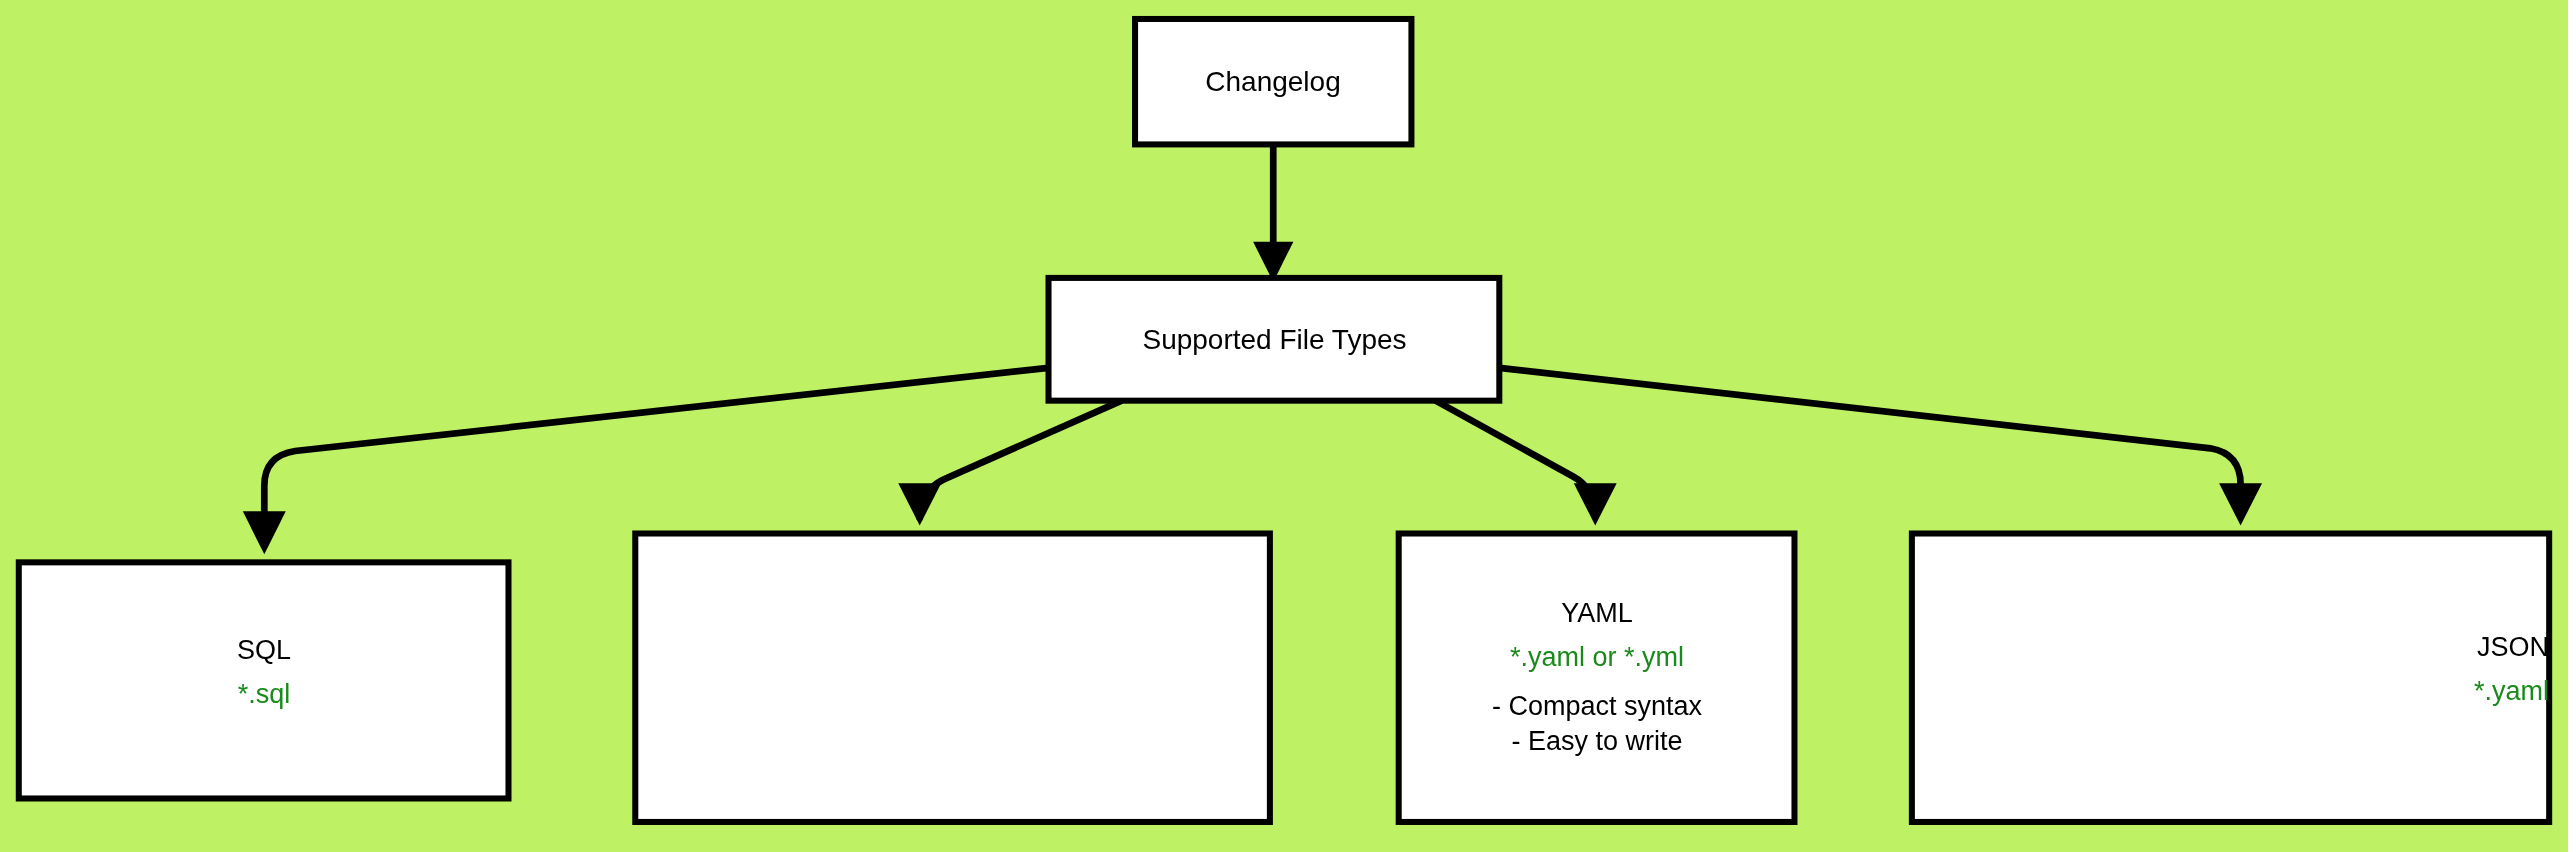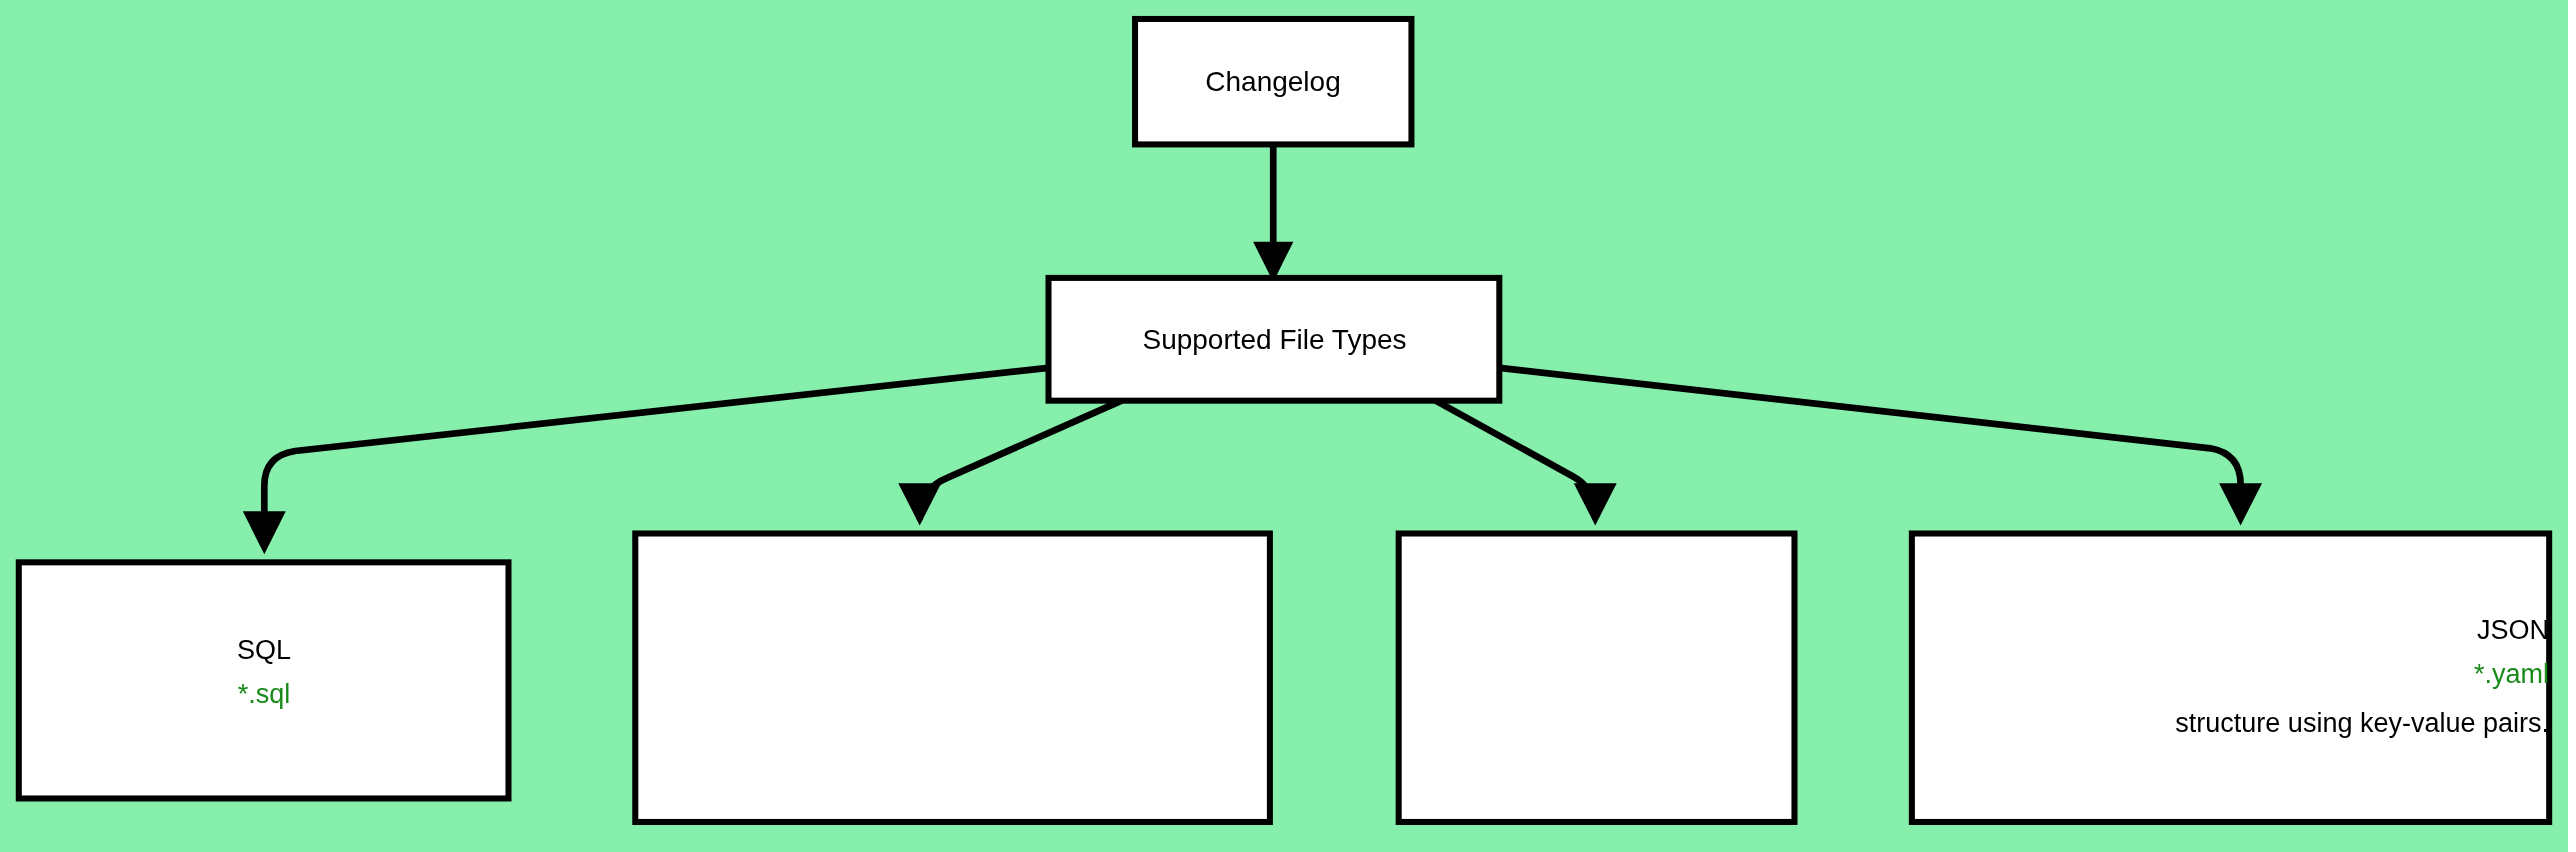--- a/index.html
+++ b/index.html
@@ -10,21 +10,21 @@
   body {
     width: 2576px;
     height: 853px;
     font-family: "Liberation Sans", sans-serif;
     overflow: hidden;
   }
   #diagram-root {
     position: relative;
     width: 2568px;
     height: 853px;
-    background: #86efac;
+    background: #bef264;
   }
   svg.flow {
     position: absolute;
     top: 0;
     left: 0;
     width: 2576px;
     height: 853px;
     display: block;
   }
   .node-rect {
@@ -126,23 +126,30 @@
   </div>
 
   <div class="node-label" style="left:19px; top:562px; width:490px; height:236px;">
     <span class="label-line title-line">SQL</span>
     <div class="gap-sm"></div>
     <span class="label-line ext-line">*.sql</span>
     <div class="gap-md"></div>
   </div>
 
 
+  <div class="node-label" style="left:1399px; top:533px; width:396px; height:288px;">
+    <span class="label-line title-line">YAML</span>
+    <div class="gap-sm"></div>
+    <span class="label-line ext-line">*.yaml or *.yml</span>
+    <div class="gap-md"></div>
+    <span class="label-line desc-line">- Compact syntax</span>
+    <span class="label-line desc-line">- Easy to write</span>
+  </div>
 
   <div class="node-label" style="left:1912px; top:533px; width:637px; height:288px;align-items:flex-end;">
     <span class="label-line title-line">JSON</span>
     <div class="gap-sm"></div>
     <span class="label-line ext-line">*.yaml</span>
     <div class="gap-md"></div>
-    <span class="label-line desc-line">structure using key-value pairs.</span>
   </div>
 
 </div>
 
 
 </body></html>

